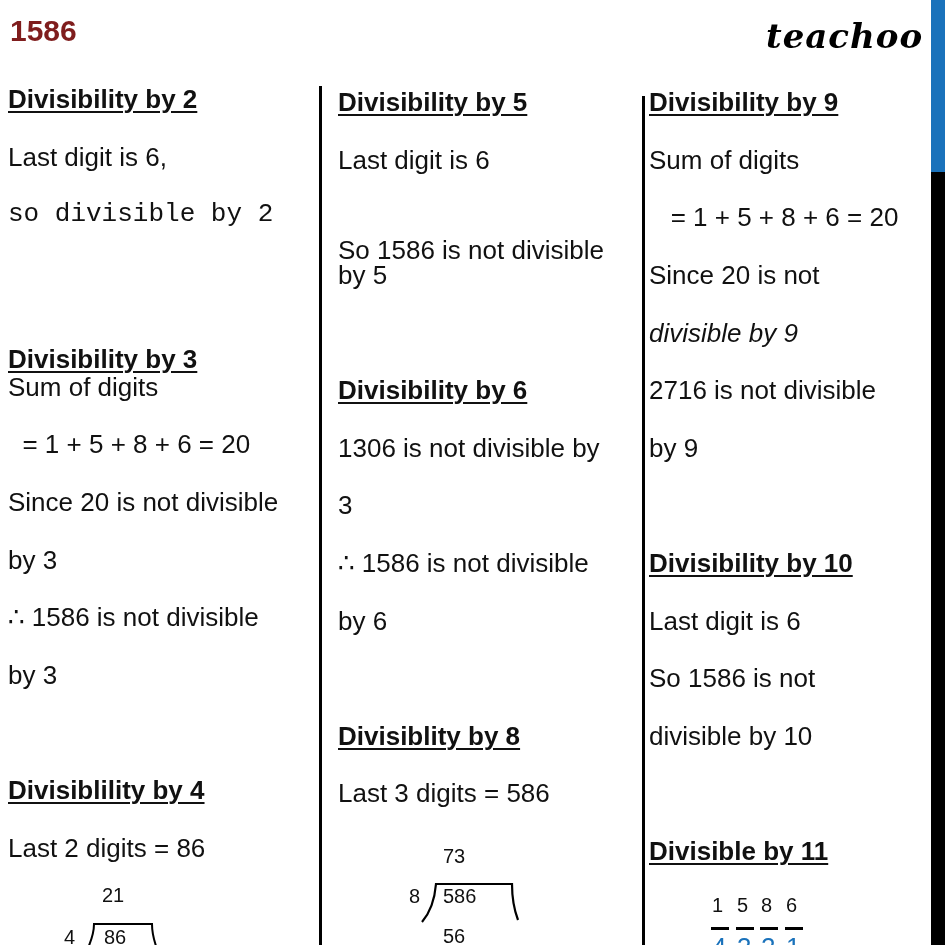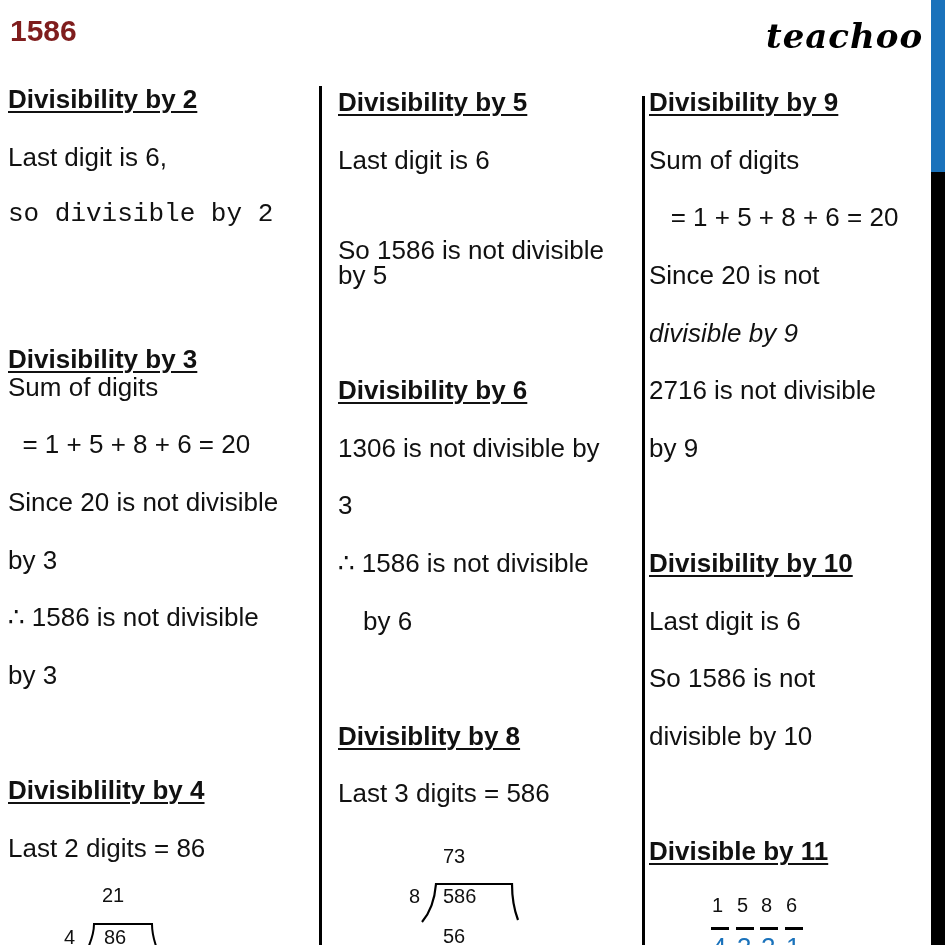--- a/index.html
+++ b/index.html
@@ -71,21 +71,21 @@
 <div>
   <div class="line heading" style="left:338px; top:87px;">Divisibility by 5</div>
   <div class="line" style="left:338px; top:145px;">Last digit is 6</div>
   <div class="line" style="left:338px; top:202px;margin-top:33px;">So 1586 is not divisible</div>
   <div class="line" style="left:338px; top:260px;">by 5</div>
 
   <div class="line heading" style="left:338px; top:375px;">Divisibility by 6</div>
   <div class="line" style="left:338px; top:433px;">1306 is not divisible by</div>
   <div class="line" style="left:338px; top:490px;">3</div>
   <div class="line" style="left:338px; top:548px;">∴ 1586 is not divisible</div>
-  <div class="line" style="left:338px; top:606px;margin-left:25px;">by 6</div>
+  <div class="line" style="left:338px; top:606px;">by 6</div>
 
   <div class="line heading" style="left:338px; top:721px;">Divisiblity by 8</div>
   <div class="line" style="left:338px; top:778px;">Last 3 digits = 586</div>
 
   <div>
     <div class="div-num" style="left:443px; top:845px;">73</div>
     <div class="div-num" style="left:409px; top:885px;">8</div>
     <svg class="bracket" style="left:420px; top:878px;" width="100" height="46">
       <path d="M2 44 Q14 30 16 6 L92 6 Q92 26 98 42" fill="none" stroke="#000" stroke-width="2.2"></path>
     </svg>

